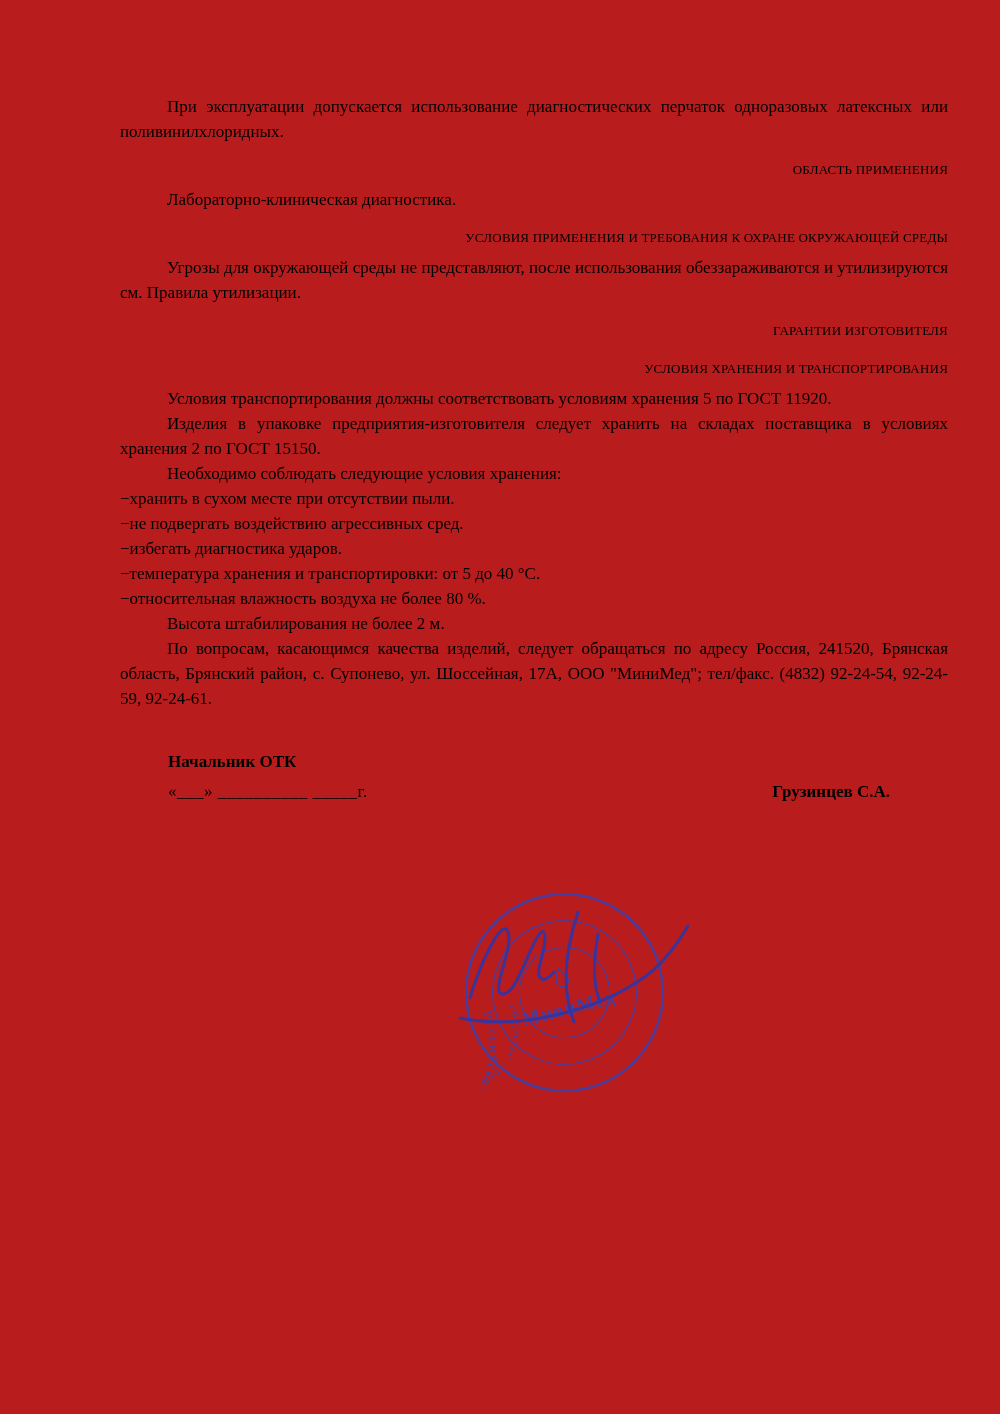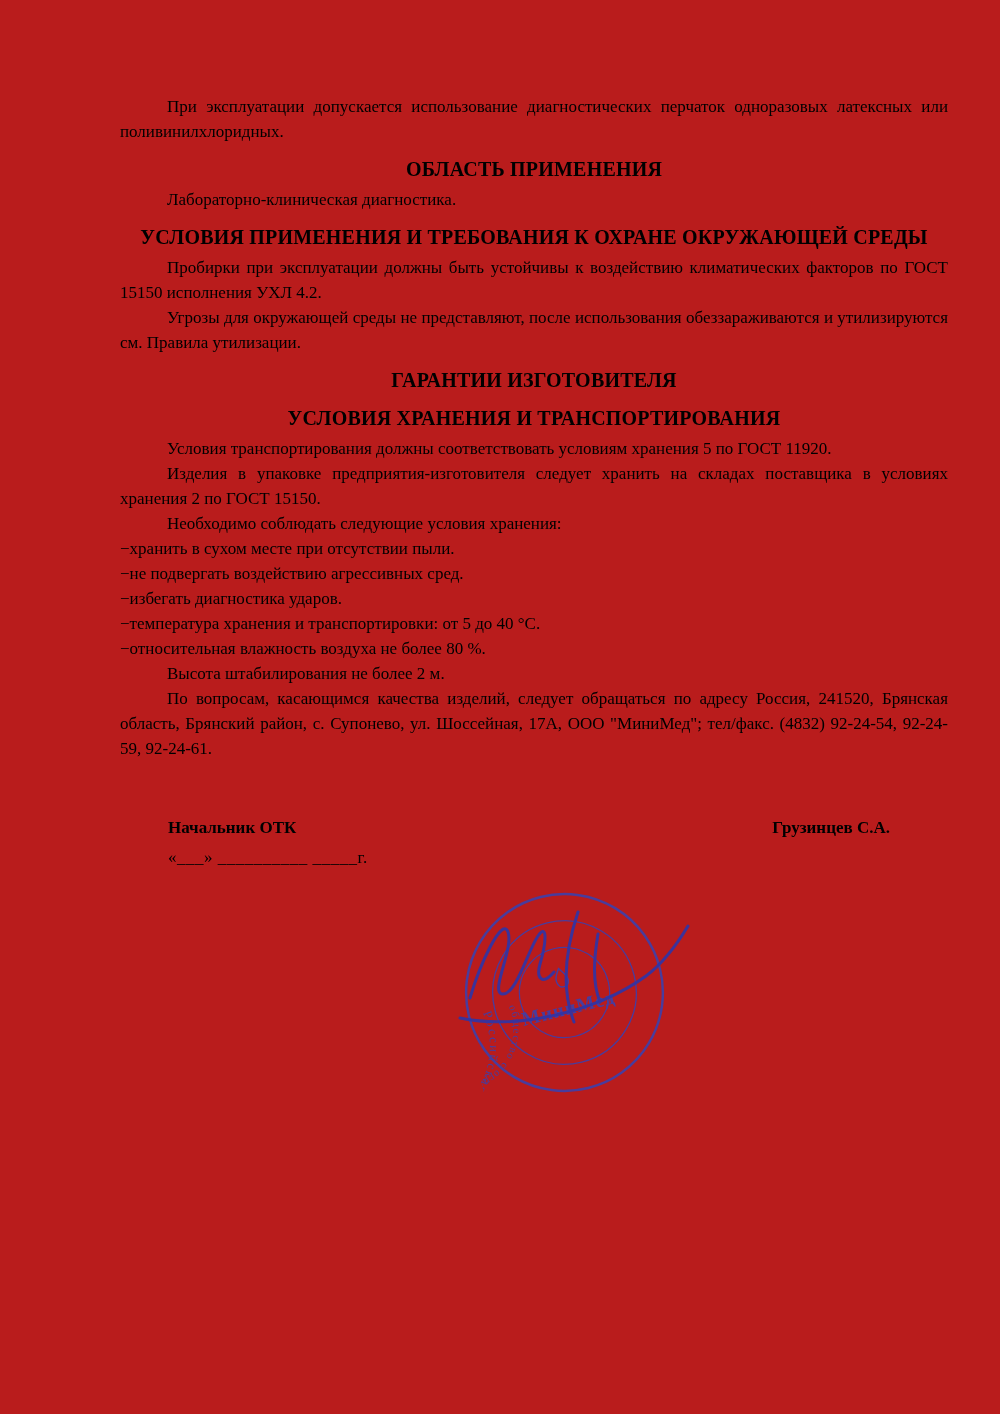--- a/index.html
+++ b/index.html
@@ -20,33 +20,33 @@
     top: 94px;
     width: 828px;
     font-size: 17px;
     line-height: 25px;
   }
   .para {
     text-align: justify;
     text-indent: 47px;
   }
   .heading {
-    text-align: center;
-    font-weight: bold;
-    font-size: 20px;
+    text-align: right;
+    font-weight: normal;
+    font-size: 13px;
     margin-top: 13px;
     margin-bottom: 5px;
     letter-spacing: 0.2px;
   }
   .list-item { text-align: left; }
   .sig-row {
     display: flex;
     justify-content: space-between;
-    align-items: flex-start;
-    margin-top: 54px;
+    align-items: flex-end;
+    margin-top: 38px;
     padding-left: 48px;
     padding-right: 58px;
   }
   .bold { font-weight: bold; }
   .sig-date { margin-top: 5px; letter-spacing: 0.5px; }
   .stamp-wrap {
     position: absolute;
     left: 462px;
     top: 890px;
     width: 205px;
@@ -68,21 +68,20 @@
 
 <div class="page">
   <div class="content">
 
     <p class="para">При эксплуатации допускается использование диагностических перчаток одноразовых латексных или поливинилхлоридных.</p>
 
     <h2 class="heading">ОБЛАСТЬ ПРИМЕНЕНИЯ</h2>
     <p class="para">Лабораторно-клиническая диагностика.</p>
 
     <h2 class="heading">УСЛОВИЯ ПРИМЕНЕНИЯ И ТРЕБОВАНИЯ К ОХРАНЕ ОКРУЖАЮЩЕЙ СРЕДЫ</h2>
-    <p class="para">Пробирки при эксплуатации должны быть устойчивы к воздействию климатических факторов по ГОСТ 15150 исполнения УХЛ 4.2.</p>
     <p class="para">Угрозы для окружающей среды не представляют, после использования обеззараживаются и утилизируются см. Правила утилизации.</p>
 
     <h2 class="heading">ГАРАНТИИ ИЗГОТОВИТЕЛЯ</h2>
 
     <h2 class="heading">УСЛОВИЯ ХРАНЕНИЯ И ТРАНСПОРТИРОВАНИЯ</h2>
     <p class="para">Условия транспортирования должны соответствовать условиям хранения 5 по ГОСТ 11920.</p>
     <p class="para">Изделия в упаковке предприятия-изготовителя следует хранить на складах поставщика в условиях хранения 2 по ГОСТ 15150.</p>
     <p class="para">Необходимо соблюдать следующие условия хранения:</p>
 
     <div class="list-item">−хранить в сухом месте при отсутствии пыли.</div>

